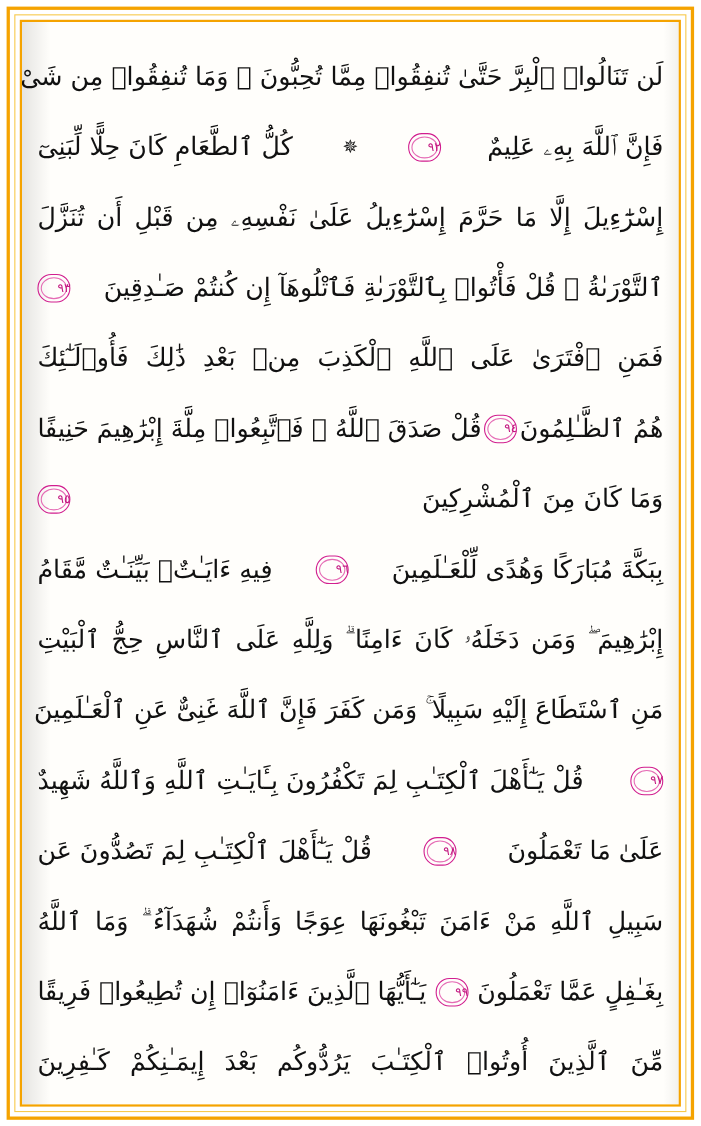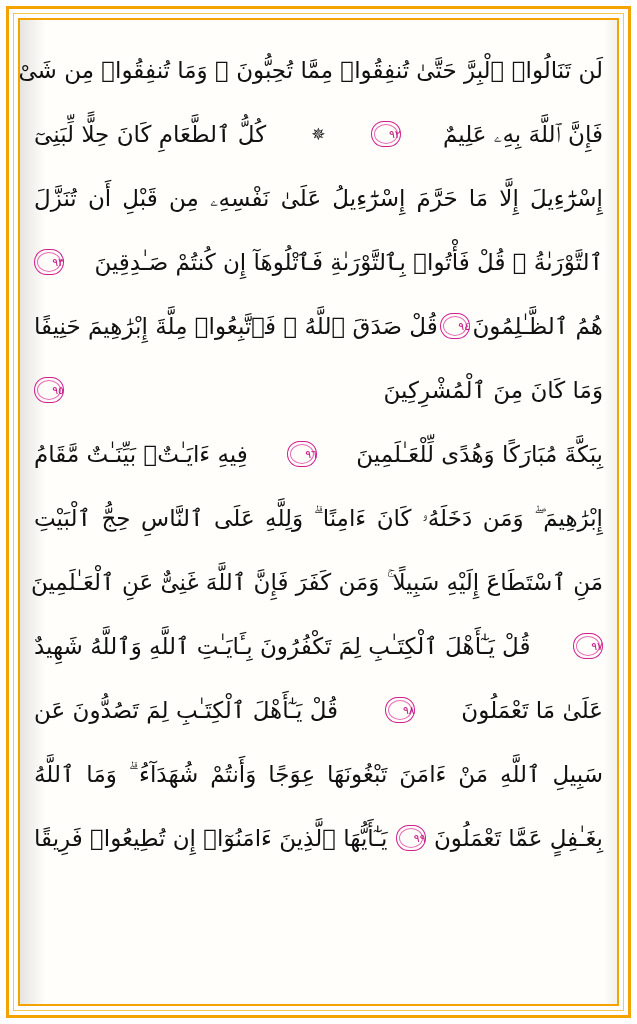--- a/index.html
+++ b/index.html
@@ -193,20 +193,25 @@
               </div>
             </div>
             <div class="line">
               <div class="line-inner">
                 <span class="word">ٱلتَّوْرَىٰةُ ۗ قُلْ فَأْتُوا۟ بِٱلتَّوْرَىٰةِ فَٱتْلُوهَآ إِن كُنتُمْ صَـٰدِقِينَ</span>
                 <span class="ayah"><span class="frame-glyph"></span><span class="num">٩٣</span></span>
               </div>
             </div>
             <div class="line">
               <div class="line-inner">
+                <span class="word" style="flex: 1 1 auto; text-align: justify;">فَمَنِ ٱفْتَرَىٰ عَلَى ٱللَّهِ ٱلْكَذِبَ مِنۢ بَعْدِ ذَٰلِكَ فَأُو۟لَـٰٓئِكَ</span>
+              </div>
+            </div>
+            <div class="line">
+              <div class="line-inner">
                 <span class="word">هُمُ ٱلظَّـٰلِمُونَ</span>
                 <span class="ayah"><span class="frame-glyph"></span><span class="num">٩٤</span></span>
                 <span class="word">قُلْ صَدَقَ ٱللَّهُ ۗ فَٱتَّبِعُوا۟ مِلَّةَ إِبْرَٰهِيمَ حَنِيفًا</span>
               </div>
             </div>
             <div class="line">
               <div class="line-inner">
                 <span class="word">وَمَا كَانَ مِنَ ٱلْمُشْرِكِينَ</span>
                 <span class="ayah"><span class="frame-glyph"></span><span class="num">٩٥</span></span>
               </div>
@@ -244,20 +249,25 @@
             <div class="line">
               <div class="line-inner">
                 <span class="word" style="flex: 1 1 auto; text-align: justify;">سَبِيلِ ٱللَّهِ مَنْ ءَامَنَ تَبْغُونَهَا عِوَجًا وَأَنتُمْ شُهَدَآءُ ۗ وَمَا ٱللَّهُ</span>
               </div>
             </div>
             <div class="line">
               <div class="line-inner">
                 <span class="word">بِغَـٰفِلٍ عَمَّا تَعْمَلُونَ</span>
                 <span class="ayah"><span class="frame-glyph"></span><span class="num">٩٩</span></span>
                 <span class="word">يَـٰٓأَيُّهَا ٱلَّذِينَ ءَامَنُوٓا۟ إِن تُطِيعُوا۟ فَرِيقًا</span>
+              </div>
+            </div>
+            <div class="line">
+              <div class="line-inner">
+                <span class="word" style="flex: 1 1 auto; text-align: justify;">مِّنَ ٱلَّذِينَ أُوتُوا۟ ٱلْكِتَـٰبَ يَرُدُّوكُم بَعْدَ إِيمَـٰنِكُمْ كَـٰفِرِينَ</span>
               </div>
             </div>
             <div class="line">
               <div class="line-inner" style="justify-content: flex-start;"></div>
             </div>
           </div>
       </div>
     </div>
   </div>
 </div>

